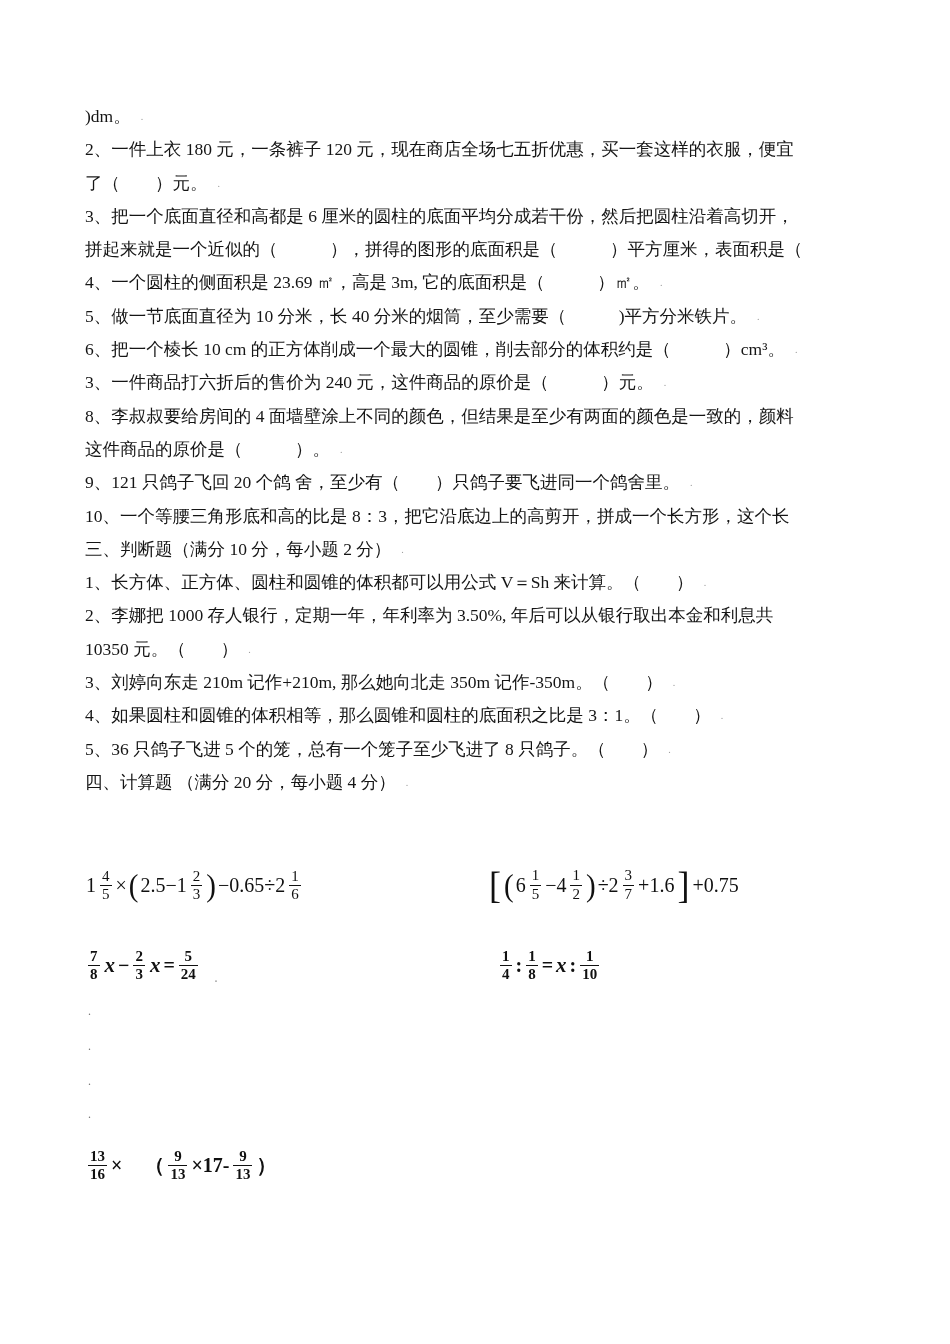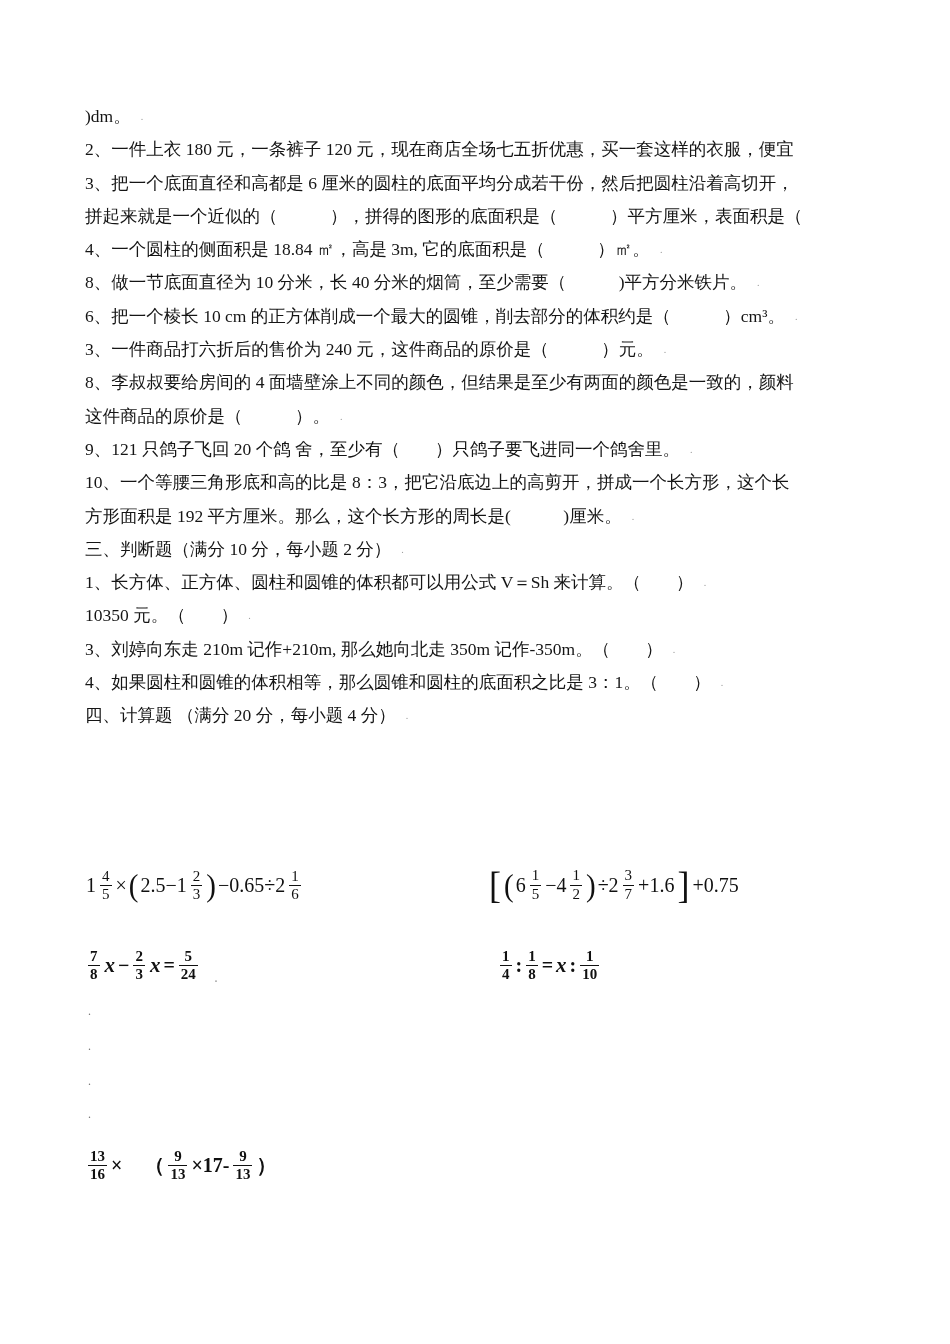--- a/index.html
+++ b/index.html
@@ -85,36 +85,38 @@
   }
 </style>
 </head>
 <body>
 
 <div class="page">
 
   <div class="text-block">
     <div class="line"><span>)dm。</span><span class="linemark">.</span></div>
     <div class="line"><span>2、一件上衣 180 元，一条裤子 120 元，现在商店全场七五折优惠，买一套这样的衣服，便宜</span><span class="linemark"></span></div>
+    <div class="line"><span>了（　　）元。</span><span class="linemark">.</span></div>
     <div class="line"><span>3、把一个底面直径和高都是 6 厘米的圆柱的底面平均分成若干份，然后把圆柱沿着高切开，</span><span class="linemark"></span></div>
     <div class="line"><span>拼起来就是一个近似的（　　　），拼得的图形的底面积是（　　　）平方厘米，表面积是（</span><span class="linemark"></span></div>
-    <div class="line"><span>4、一个圆柱的侧面积是 18.84 ㎡，高是 3m, 它的底面积是（　　　）㎡。</span><span class="linemark">.</span></div>
-    <div class="line"><span>8、做一节底面直径为 10 分米，长 40 分米的烟筒，至少需要（　　　)平方分米铁片。</span><span class="linemark">.</span></div>
+    <div class="line"><span>4、一个圆柱的侧面积是 23.69 ㎡，高是 3m, 它的底面积是（　　　）㎡。</span><span class="linemark">.</span></div>
+    <div class="line"><span>5、做一节底面直径为 10 分米，长 40 分米的烟筒，至少需要（　　　)平方分米铁片。</span><span class="linemark">.</span></div>
     <div class="line"><span>6、把一个棱长 10 cm 的正方体削成一个最大的圆锥，削去部分的体积约是（　　　）cm³。</span><span class="linemark">.</span></div>
     <div class="line"><span>3、一件商品打六折后的售价为 240 元，这件商品的原价是（　　　）元。</span><span class="linemark">.</span></div>
     <div class="line"><span>8、李叔叔要给房间的 4 面墙壁涂上不同的颜色，但结果是至少有两面的颜色是一致的，颜料</span><span class="linemark"></span></div>
     <div class="line"><span>这件商品的原价是（　　　）。</span><span class="linemark">.</span></div>
     <div class="line"><span>9、121 只鸽子飞回 20 个鸽 舍，至少有（　　）只鸽子要飞进同一个鸽舍里。</span><span class="linemark">.</span></div>
     <div class="line"><span>10、一个等腰三角形底和高的比是 8：3，把它沿底边上的高剪开，拼成一个长方形，这个长</span><span class="linemark"></span></div>
-    <div class="line"><span>方形面积是 192 平方厘米。那么，这个长方形的周长是(　　　)厘米。</span><span class="linemark">.</span></div>
     <div class="line"><span>三、判断题（满分 10 分，每小题 2 分）</span><span class="linemark">.</span></div>
     <div class="line"><span>1、长方体、正方体、圆柱和圆锥的体积都可以用公式 V＝Sh 来计算。（　　）</span><span class="linemark">.</span></div>
+    <div class="line"><span>2、李娜把 1000 存人银行，定期一年，年利率为 3.50%, 年后可以从银行取出本金和利息共</span><span class="linemark"></span></div>
     <div class="line"><span>10350 元。（　　）</span><span class="linemark">.</span></div>
     <div class="line"><span>3、刘婷向东走 210m 记作+210m, 那么她向北走 350m 记作-350m。（　　）</span><span class="linemark">.</span></div>
     <div class="line"><span>4、如果圆柱和圆锥的体积相等，那么圆锥和圆柱的底面积之比是 3：1。（　　）</span><span class="linemark">.</span></div>
+    <div class="line"><span>5、36 只鸽子飞进 5 个的笼，总有一个笼子至少飞进了 8 只鸽子。（　　）</span><span class="linemark">.</span></div>
     <div class="line"><span>四、计算题 （满分 20 分，每小题 4 分）</span><span class="linemark">.</span></div>
   </div>
 
   <div class="expr" style="left:85px; top:868px;"><span class="text">1</span><span class="frac"><span class="num">4</span><span class="den">5</span></span><span class="text">×</span><span class="big">(</span><span class="text">2.5−1</span><span class="frac"><span class="num">2</span><span class="den">3</span></span><span class="big">)</span><span class="text">−0.65÷2</span><span class="frac"><span class="num">1</span><span class="den">6</span></span></div>
   <div class="expr" style="left:487px; top:864px;"><span class="huge">[</span><span class="big">(</span><span class="text">6</span><span class="frac"><span class="num">1</span><span class="den">5</span></span><span class="text">−4</span><span class="frac"><span class="num">1</span><span class="den">2</span></span><span class="big">)</span><span class="text">÷2</span><span class="frac"><span class="num">3</span><span class="den">7</span></span><span class="text">+1.6</span><span class="huge">]</span><span class="text">+0.75</span></div>
   <div class="expr bold" style="left:85px; top:948px;"><span class="frac"><span class="num">7</span><span class="den">8</span></span><span class="var">x</span><span class="text">−</span><span class="frac"><span class="num">2</span><span class="den">3</span></span><span class="var">x</span><span class="text">=</span><span class="frac"><span class="num">5</span><span class="den">24</span></span><span class="mark">.</span></div>
   <div class="expr bold" style="left:497px; top:948px;"><span class="frac"><span class="num">1</span><span class="den">4</span></span><span class="text">:</span><span class="frac"><span class="num">1</span><span class="den">8</span></span><span class="text">=</span><span class="var">x</span><span class="text">:</span><span class="frac"><span class="num">1</span><span class="den">10</span></span></div>
 
   <span class="floating-dot" style="top:1005px;">.</span>
   <span class="floating-dot" style="top:1040px;">.</span>

